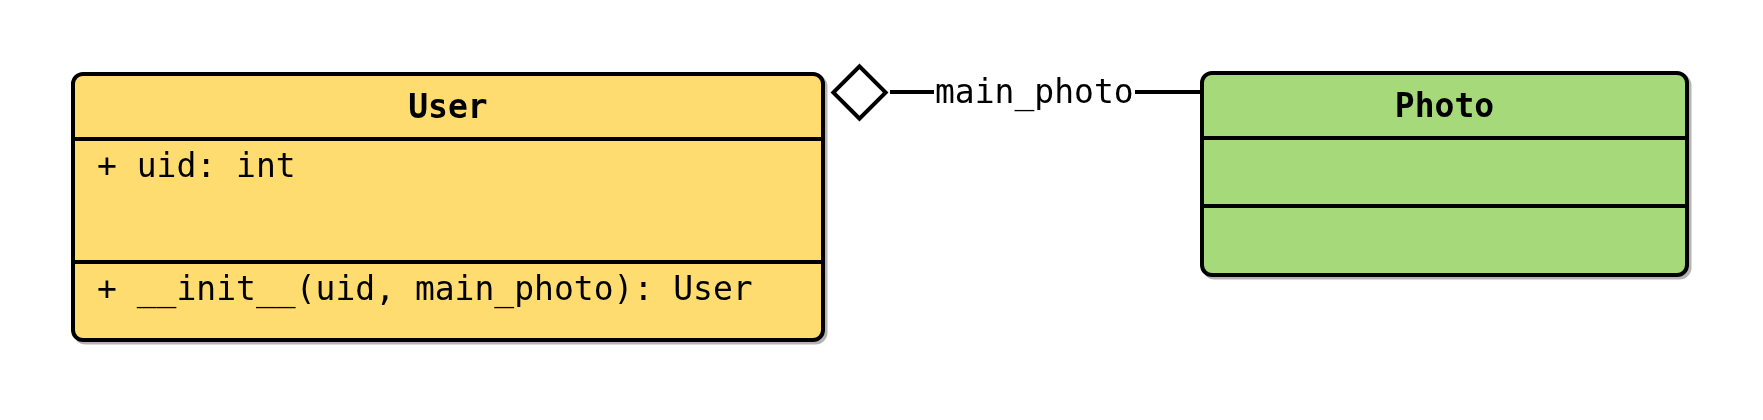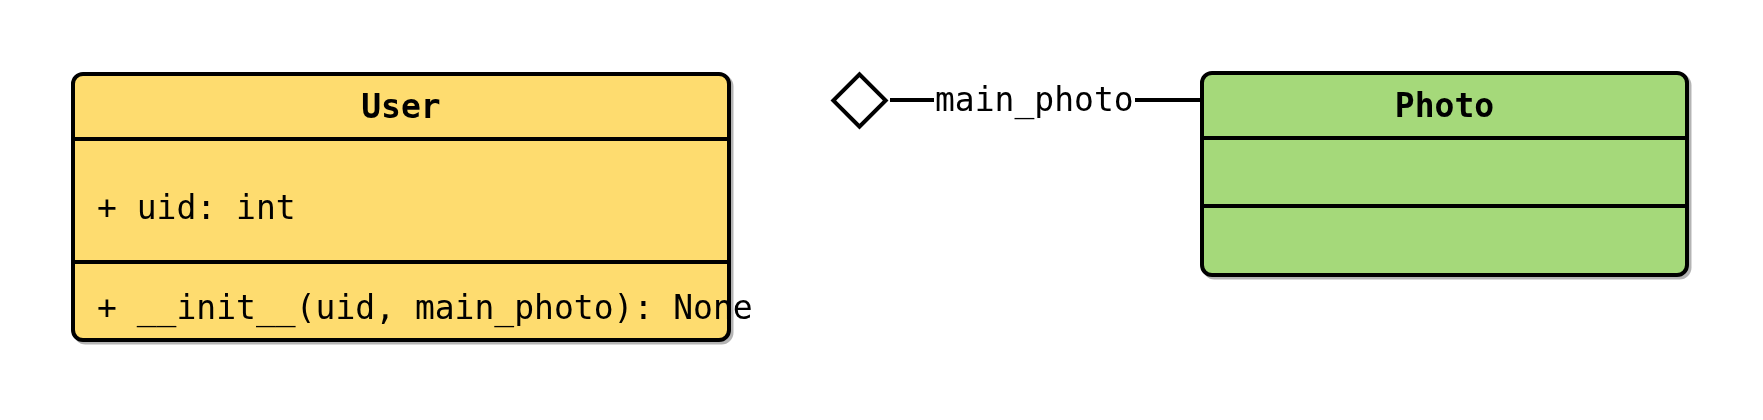--- a/index.html
+++ b/index.html
@@ -17,58 +17,58 @@
   
   .class-box {
     position: absolute;
     box-sizing: border-box;
     border: 4px solid #000000;
     border-radius: 12px;
     display: flex;
     flex-direction: column;
     box-shadow: 2.5px 2.5px 0 rgba(40, 40, 40, 0.35);
   }
-  #user-box  { left: 71px;   top: 72px; width: 660px; height: 270px; }
+  #user-box  { left: 71px;   top: 72px; width: 754px; height: 270px; }
   #photo-box { left: 1200px; top: 71px; width: 489px; height: 206px; }
 
   .class-title {
     flex: 0 0 61px;
     border-bottom: 4px solid #000000;
     display: flex;
     align-items: center;
     justify-content: center;
     font-weight: bold;
     font-size: 33px;
     letter-spacing: 0;
   }
 
   .compartment { box-sizing: border-box; }
 
   .members {
     display: flex;
-    flex-direction: column;
-    justify-content: center;
-    padding: 14px 18px 0 22px;
+    flex-direction: row;
+    justify-content: flex-start;
+    padding: 8px 18px 0 22px;
     font-size: 33px;
     line-height: 34px;
     white-space: pre;
   }
   #user-box .attrs   { flex: 1 1 auto; border-bottom: 4px solid #000000; }
   #user-box .methods { flex: 0 0 74px; }
 
   #photo-box .empty-mid    { flex: 1 1 auto; border-bottom: 4px solid #000000; }
   #photo-box .empty-bottom { flex: 0 0 65px; }
 
   .bold { font-weight: bold; }
 
   
   .connector {
     position: absolute;
     left: 828px;
-    top: 100px;
+    top: 92px;
     transform: translateY(-50%);
     display: flex;
     align-items: center;
   }
   .diamond-wrap {
     width: 62px;
     height: 62px;
     flex: none;
     display: flex;
     align-items: center;
@@ -99,21 +99,21 @@
 <div class="canvas">
 
   <section class="class-box" id="user-box" style="background: rgb(254, 220, 111);">
     <header class="class-title">User</header>
 
     <div class="compartment members attrs">
       <div class="code-line"><span>+ uid: int</span><span class="bold"></span></div>
     </div>
 
     <div class="compartment members methods">
-      <div class="code-line">+ __init__(uid, main_photo): None</div>
+      <div class="code-line">+ __init__(uid, main_photo): User</div>
     </div>
   </section>
 
   <div class="connector">
     <div class="diamond-wrap">
       <div class="diamond" style="background: rgb(255, 255, 255);"></div>
     </div>
     <div class="seg seg-left"></div>
     <div class="edge-label">main_photo</div>
     <div class="seg seg-right"></div>

